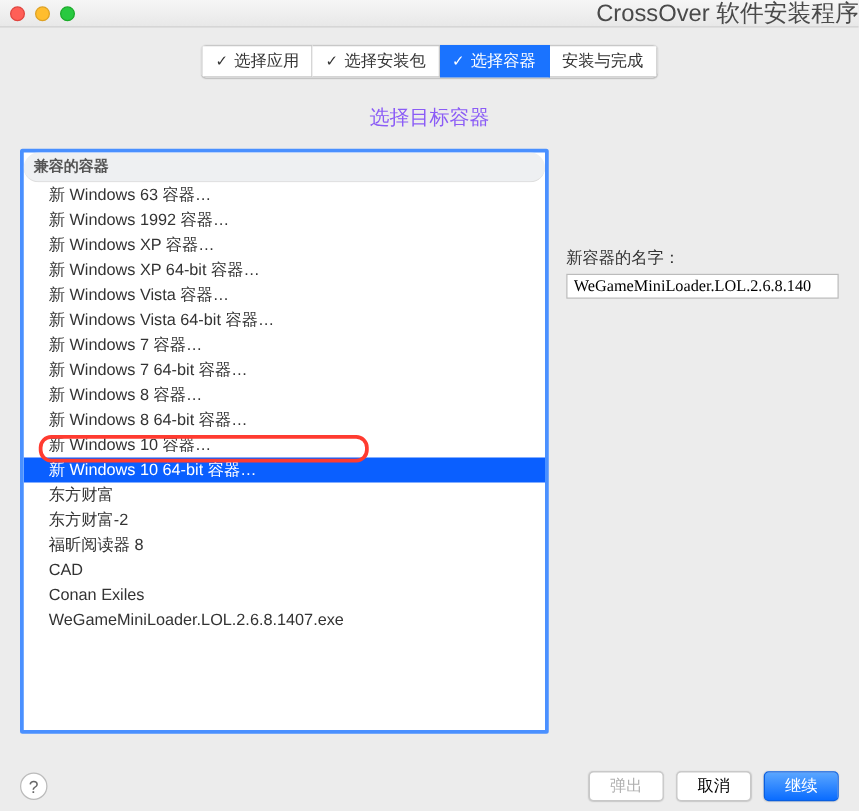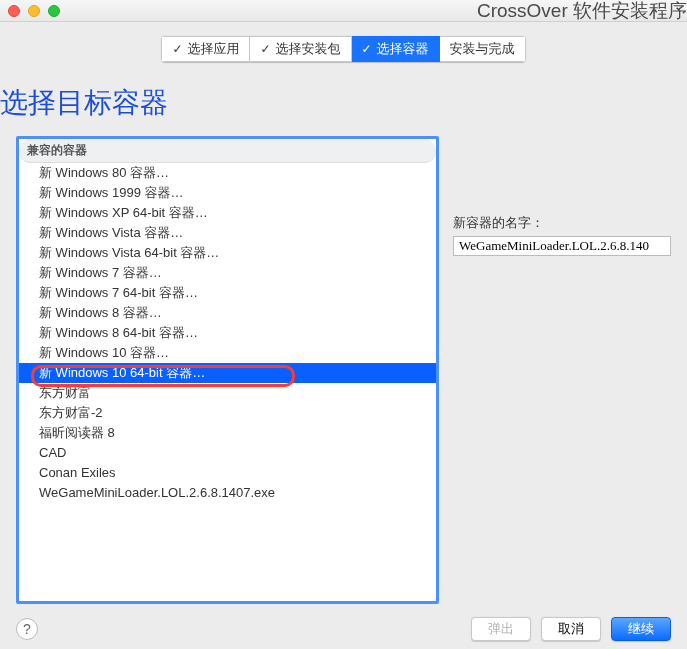--- a/index.html
+++ b/index.html
@@ -52,24 +52,25 @@
   display: flex;
   align-items: center;
   gap: 5px;
   color: #333;
 }
 .step + .step { border-left: none; }
 .step.active { background: #1a73ff; color: #fff; border-color: #1a73ff; }
 .step .check { font-size: 12px; }
 .step.active .check { color: #fff; }
 .heading {
-  font-size: 28px;
+  text-align: center;
+  font-size: 16px;
   font-weight: 400;
   margin-top: 22px;
-  color: #1d4ed8;
+  color: #8b5cf6;
 }
 .content {
   display: flex;
   padding: 14px 16px 0 16px;
   gap: 14px;
 }
 .listbox {
   width: 424px;
   height: 468px;
   background: #fff;
@@ -200,22 +201,23 @@
       </div>
     </div>
 </div>
 
 <div class="heading">选择目标容器</div>
 
 <div class="content">
   <div class="listbox">
     <div class="listbox-inner" id="list-inner">
       <div class="section-header">兼容的容器</div>
-    <div class="list-item">新 Windows 80 容器…</div>
-        <div class="list-item">新 Windows 1999 容器…</div>
+    <div class="list-item">新 Windows 63 容器…</div>
+        <div class="list-item">新 Windows 1992 容器…</div>
+        <div class="list-item">新 Windows XP 容器…</div>
         <div class="list-item">新 Windows XP 64-bit 容器…</div>
         <div class="list-item">新 Windows Vista 容器…</div>
         <div class="list-item">新 Windows Vista 64-bit 容器…</div>
         <div class="list-item">新 Windows 7 容器…</div>
         <div class="list-item">新 Windows 7 64-bit 容器…</div>
         <div class="list-item">新 Windows 8 容器…</div>
         <div class="list-item">新 Windows 8 64-bit 容器…</div>
         <div class="list-item">新 Windows 10 容器…</div>
         <div class="list-item selected">新 Windows 10 64-bit 容器…</div>
         <div class="list-item">东方财富</div>

